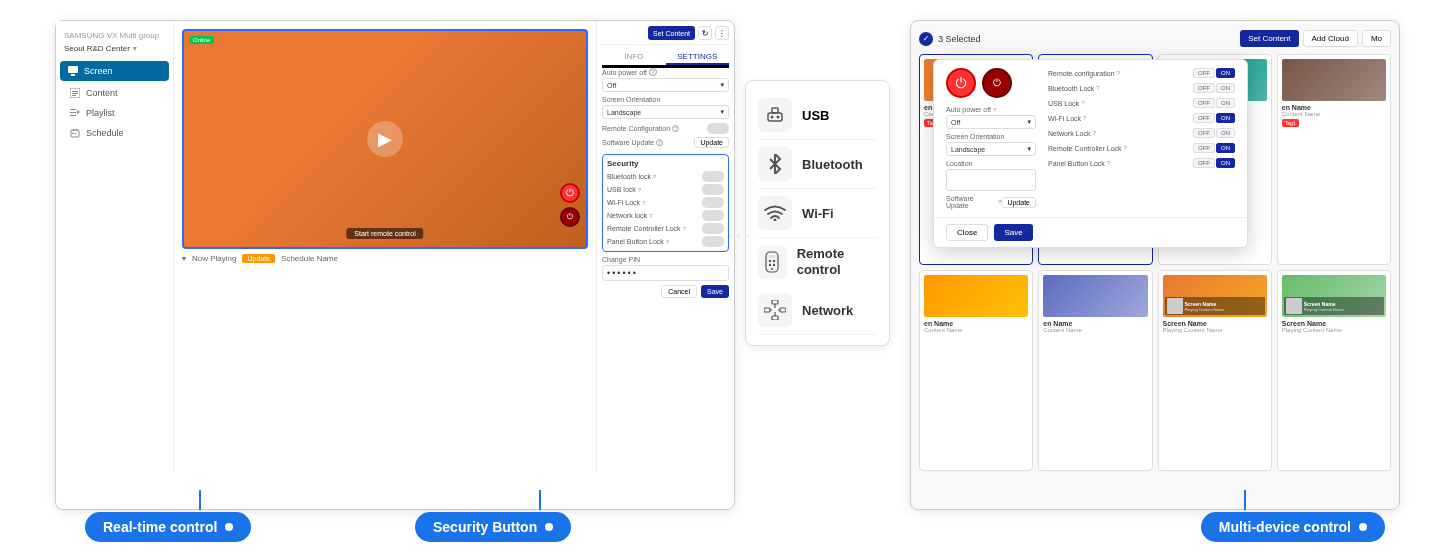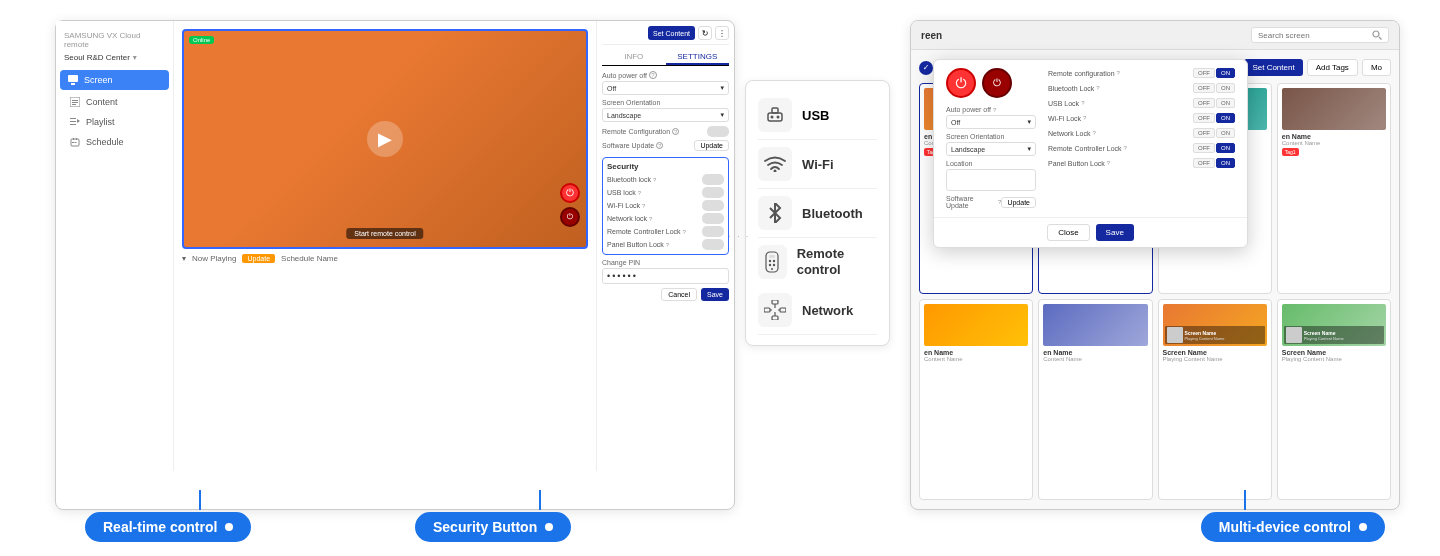--- a/index.html
+++ b/index.html
@@ -15,26 +15,26 @@
   </style>
 </head>
 <body>
 
 <div style="position:absolute; left:55px; top:20px; width:680px; height:490px; border:1.5px solid #ccc; border-radius:8px; background:#fff; box-shadow:0 2px 12px rgba(0,0,0,0.1);">
 
 
   <div style="display:flex; height:calc(100% - 38px);">
 
     <div style="width:118px; background:#fff; border-right:1px solid #eee; padding:8px 0;">
-      <div style="font-size:8px; color:#999; padding:2px 8px;">SAMSUNG VX Cloud remote</div>
+      <div style="font-size:8px; color:#999; padding:2px 8px;">SAMSUNG VX Multi group</div>
       <div style="font-size:8px; color:#333; padding:2px 8px 8px; display:flex;align-items:center;gap:3px;">
         <span>Seoul R&amp;D Center</span>
         <span style="color:#999;">▾</span>
       </div>
-      <div style="background:#3b82f6; color:#fff; border-radius:4px; margin:0 4px 2px; padding:5px 8px; display:flex;align-items:center;gap:6px;font-size:9px;">
+      <div style="background:#0369a1; color:#fff; border-radius:4px; margin:0 4px 2px; padding:5px 8px; display:flex;align-items:center;gap:6px;font-size:9px;">
         <svg width="10" height="10" viewBox="0 0 10 10" fill="white">
             <rect width="10" height="7" rx="1"></rect>
             <rect y="8" x="3" width="4" height="2"></rect>
           </svg>
         <span>Screen</span>
       </div>
       <div style="padding:5px 8px 5px 14px; display:flex;align-items:center;gap:6px;font-size:9px; color:#555;">
         <svg width="10" height="10" viewBox="0 0 10 10" fill="#888">
             <rect width="10" height="10" rx="1" fill="none" stroke="#888" stroke-width="1"></rect>
             <rect x="2" y="3" width="6" height="1"></rect>
@@ -84,21 +84,21 @@
         </div>
       </div>
 
       <div style="width:138px;border-left:1px solid #eee;padding:5px;font-size:8px;overflow:hidden;">
         <div style="display:flex;justify-content:flex-end;gap:3px;margin-bottom:5px;padding-bottom:4px;border-bottom:1px solid #eee;">
           <button style="background:#1428A0;color:#fff;border:none;border-radius:3px;font-size:7px;padding:2px 5px;cursor:pointer;">Set Content</button>
           <div style="width:14px;height:14px;display:flex;align-items:center;justify-content:center;border:1px solid #ddd;border-radius:3px;font-size:8px;cursor:pointer;">↻</div>
           <div style="width:14px;height:14px;display:flex;align-items:center;justify-content:center;border:1px solid #ddd;border-radius:3px;font-size:8px;cursor:pointer;">⋮</div>
         </div>
 
-        <div style="display:flex;border-bottom:1px solid #000000;margin-bottom:5px;">
+        <div style="display:flex;border-bottom:3px solid #000000;">
           <div style="flex:1;text-align:center;padding:2px 0;font-size:8px;color:#999;">INFO</div>
           <div style="flex:1;text-align:center;padding:2px 0;font-size:8px;color:#1428A0;border-bottom:2px solid #1428A0;">SETTINGS</div>
         </div>
 
         <div style="margin-bottom:4px;">
           <div style="font-size:7px;color:#666;margin-bottom:2px;display:flex;align-items:center;gap:2px;">
             <span>Auto power off</span>
             <span style="width:8px;height:8px;border-radius:50%;border:1px solid #999;display:inline-flex;align-items:center;justify-content:center;font-size:6px;color:#999;">?</span>
           </div>
           <div style="width:100%;border:1px solid #ddd;border-radius:3px;padding:2px 4px;font-size:7px;color:#333;background:#fff;display:flex;align-items:center;justify-content:space-between;">
@@ -206,37 +206,37 @@
         <rect x="7" y="3" width="6" height="5" rx="1" stroke="#555" stroke-width="1.5"></rect>
         <circle cx="7" cy="12" r="1.5" fill="#555"></circle>
         <circle cx="13" cy="12" r="1.5" fill="#555"></circle>
       </svg>
     </div>
     <span style="font-size:13px;font-weight:700;color:#000000;">USB</span>
   </div>
 
   <div style="display:flex;align-items:center;gap:10px;padding:7px 0;border-bottom:1px solid #f0f0f0;">
     <div style="width:34px;height:34px;border-radius:6px;background:#f5f5f5;display:flex;align-items:center;justify-content:center;">
+      <svg width="16" height="20" viewBox="0 0 16 20" fill="none">
+        <polyline points="3,5 13,15 8,20 8,0 13,5 3,15" stroke="#555" stroke-width="2" fill="none"></polyline>
+      </svg>
+    </div>
+    <span style="font-size:13px;font-weight:700;color:#333;">Bluetooth</span>
+  </div>
+
+  <div style="display:flex;align-items:center;gap:10px;padding:7px 0;border-bottom:1px solid #f0f0f0;">
+    <div style="width:34px;height:34px;border-radius:6px;background:#f5f5f5;display:flex;align-items:center;justify-content:center;">
       <svg width="22" height="16" viewBox="0 0 22 16" fill="none">
         <path d="M1,5 Q11,-2 21,5" stroke="#555" stroke-width="1.8" fill="none" stroke-linecap="round"></path>
         <path d="M4,9 Q11,4 18,9" stroke="#555" stroke-width="1.8" fill="none" stroke-linecap="round"></path>
         <path d="M7,13 Q11,9 15,13" stroke="#555" stroke-width="1.8" fill="none" stroke-linecap="round"></path>
         <circle cx="11" cy="15" r="1.5" fill="#555"></circle>
       </svg>
     </div>
     <span style="font-size:13px;font-weight:700;color:#333;">Wi-Fi</span>
-  </div>
-
-  <div style="display:flex;align-items:center;gap:10px;padding:7px 0;border-bottom:1px solid #f0f0f0;">
-    <div style="width:34px;height:34px;border-radius:6px;background:#f5f5f5;display:flex;align-items:center;justify-content:center;">
-      <svg width="16" height="20" viewBox="0 0 16 20" fill="none">
-        <polyline points="3,5 13,15 8,20 8,0 13,5 3,15" stroke="#555" stroke-width="2" fill="none"></polyline>
-      </svg>
-    </div>
-    <span style="font-size:13px;font-weight:700;color:#333;">Bluetooth</span>
   </div>
 
   <div style="display:flex;align-items:center;gap:10px;padding:7px 0;">
     <div style="width:34px;height:34px;border-radius:6px;background:#f5f5f5;display:flex;align-items:center;justify-content:center;">
       <svg width="14" height="22" viewBox="0 0 14 22" fill="none">
         <rect x="1" y="1" width="12" height="20" rx="4" stroke="#555" stroke-width="1.2"></rect>
         <rect x="4" y="4" width="6" height="3" rx="1" fill="#ddd"></rect>
         <circle cx="5" cy="10" r="1.2" fill="#555"></circle>
         <circle cx="9" cy="10" r="1.2" fill="#555"></circle>
         <circle cx="5" cy="14" r="1.2" fill="#555"></circle>
@@ -263,41 +263,31 @@
     <span style="font-size:13px;font-weight:700;color:#333;">Network</span>
   </div>
 </div>
 
 <div style="position:absolute;left:728px;top:232px;display:flex;align-items:center;">
   <span style="color:#aaa;font-size:8px;letter-spacing:2px;">· · ·</span>
 </div>
 
 <div style="position:absolute; right:40px; top:20px; width:490px; height:490px; border:1.5px solid #ccc; border-radius:8px; background:#f8f8f8; box-shadow:0 2px 12px rgba(0,0,0,0.1); overflow:hidden;">
 
-  <div style="background:#f0f0f0;padding:6px 10px;display:flex;align-items:center;justify-content:space-between;border-bottom:1px solid #ddd;">
-    <span style="font-size:10px;font-weight:600;color:#333;">reen</span>
-    <div style="display:flex;align-items:center;background:#fff;border:1px solid #ddd;border-radius:3px;padding:2px 6px;gap:4px;">
-      <input style="font-size: 8px; color: rgb(153, 153, 153); border: none; outline: none; width: 110px;" placeholder="Search screen">
-      <svg width="10" height="10" viewBox="0 0 10 10" fill="none">
-        <circle cx="4" cy="4" r="3" stroke="#999" stroke-width="1.2"></circle>
-        <line x1="7" y1="7" x2="9.5" y2="9.5" stroke="#999" stroke-width="1.2"></line>
-      </svg>
-    </div>
-  </div>
 
   <div style="padding:6px 8px;height:calc(100% - 32px);display:flex;flex-direction:column;gap:4px;position:relative;">
 
     <div style="display:flex;align-items:center;justify-content:space-between;padding:3px 0;">
       <div style="display:flex;align-items:center;gap:5px;">
         <div style="width:14px;height:14px;border-radius:50%;background:#1428A0;color:#fff;display:flex;align-items:center;justify-content:center;font-size:8px;">✓</div>
         <span style="font-size:9px;color:#333;">3 Selected</span>
       </div>
       <div style="display:flex;gap:4px;">
         <button style="background:#1428A0;color:#fff;border:none;border-radius:3px;font-size:8px;padding:3px 8px;cursor:pointer;">Set Content</button>
-        <button style="background:#fff;border:1px solid #ddd;border-radius:3px;font-size:8px;padding:3px 8px;cursor:pointer;">Add Tags</button>
+        <button style="background:#fff;border:1px solid #ddd;border-radius:3px;font-size:8px;padding:3px 8px;cursor:pointer;">Add Cloud</button>
         <button style="background:#fff;border:1px solid #ddd;border-radius:3px;font-size:8px;padding:3px 8px;cursor:pointer;">Mo</button>
       </div>
     </div>
 
     <div style="display:grid;grid-template-columns:repeat(4,1fr);gap:5px;flex:1;">
 
       <div style="background:#fff;border:1.5px solid #1428A0;border-radius:4px;padding:4px;">
         <div style="width:100%;height:42px;border-radius:2px;background:linear-gradient(135deg,#e87832,#f5a623);margin-bottom:3px;"></div>
         <div style="font-size:7px;font-weight:600;color:#333;">en Name</div>
         <div style="font-size:6px;color:#999;">Content Name</div>
@@ -498,21 +488,21 @@
             <span style="font-size:6px;color:#999;">?</span>
           </div>
           <div style="display:flex;gap:1px;">
             <button style="font-size:6px;padding:1px 4px;border:1px solid #ddd;background:#f5f5f5;color:#666;cursor:pointer;border-radius:2px;">OFF</button>
             <button style="font-size:6px;padding:1px 4px;border:1px solid #1428A0;background:#1428A0;color:#fff;cursor:pointer;border-radius:2px;">ON</button>
           </div>
         </div>
       </div>
     </div>
 
-    <div style="padding:6px 12px;display:flex;justify-content:center;gap:6px;border-top:1px solid #eee;">
+    <div style="padding:6px 12px;display:flex;justify-content:flex-start;gap:6px;border-top:1px solid #eee;">
       <button style="background:#fff;border:1px solid #ddd;border-radius:3px;font-size:8px;padding:3px 10px;cursor:pointer;">Close</button>
       <button style="background:#1428A0;color:#fff;border:none;border-radius:3px;font-size:8px;padding:3px 10px;cursor:pointer;">Save</button>
     </div>
   </div>
 </div>
 
 <div style="position:absolute; bottom:14px; left:85px; display:flex; flex-direction:column; align-items:center; gap:0;">
   <div style="background:#1a73e8;color:#fff;border-radius:20px;padding:7px 18px;font-size:14px;font-weight:600;white-space:nowrap;display:flex;align-items:center;gap:8px;">
     <span>Real-time control</span>
     <div style="width:8px;height:8px;border-radius:50%;background:#fff;"></div>

